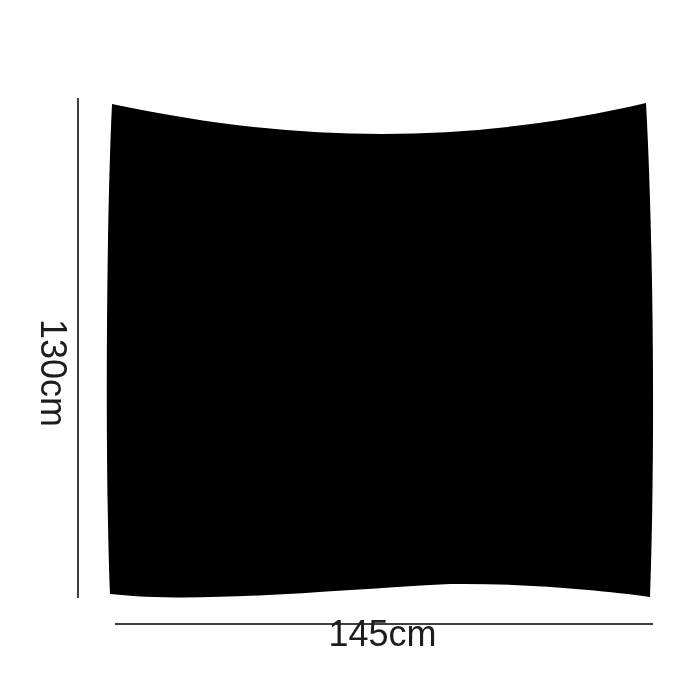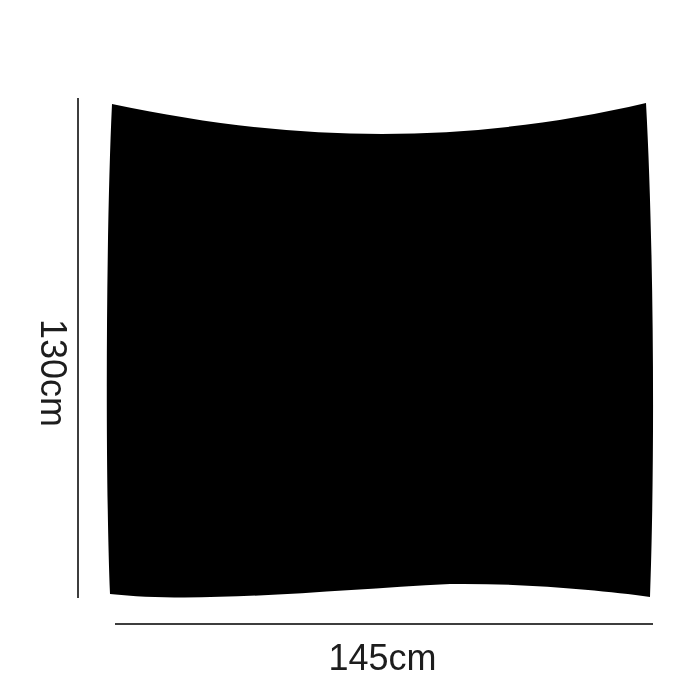--- a/index.html
+++ b/index.html
@@ -50,21 +50,21 @@
     left: -3px;
     top: 355px;
     width: 112px;
     height: 36px;
     line-height: 36px;
     transform: rotate(90deg);
     transform-origin: 50% 50%;
   }
   .dim-label.width {
     left: 300px;
-    top: 638px;
+    top: 614px;
     width: 165px;
     height: 40px;
     line-height: 40px;
   }
 </style>
 </head>
 <body>
 
 <div class="stage">
 

